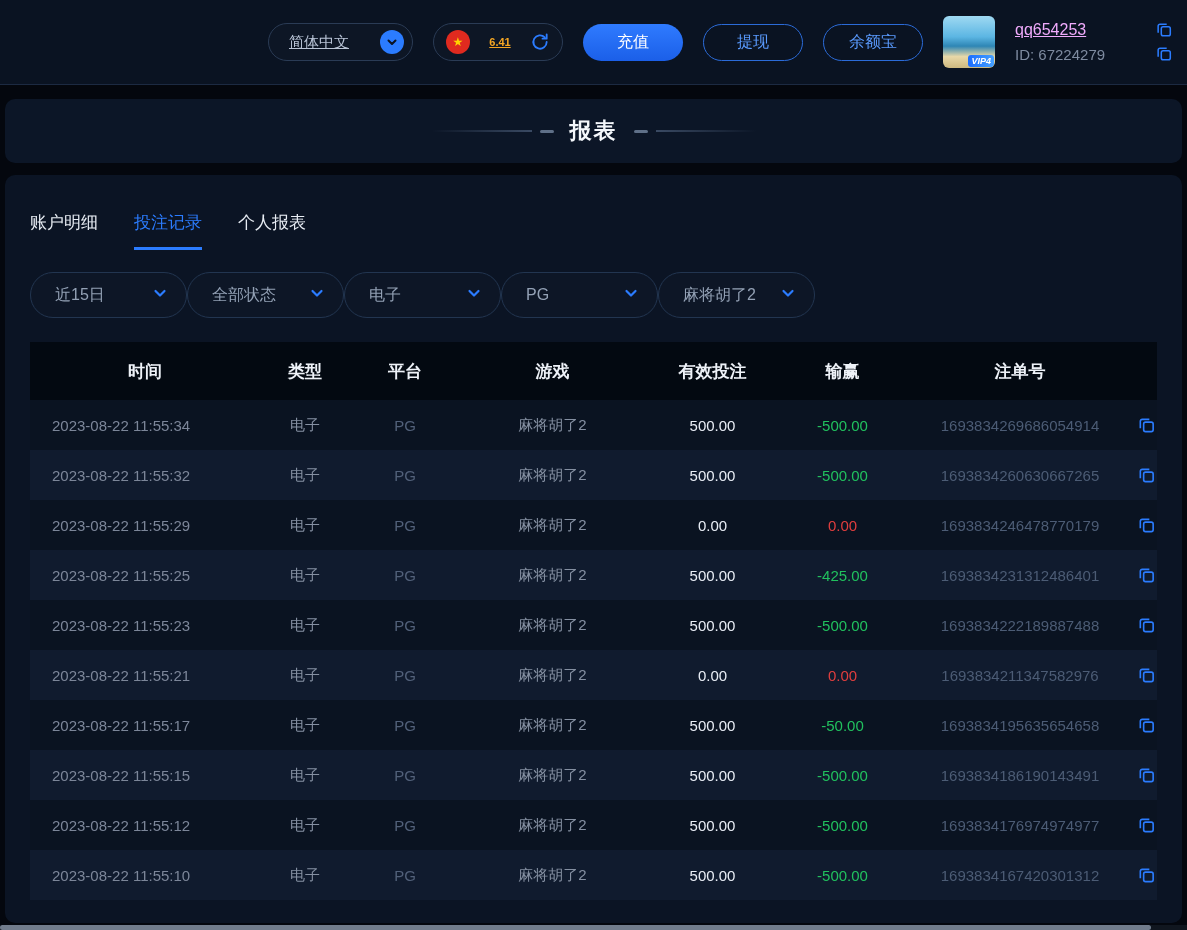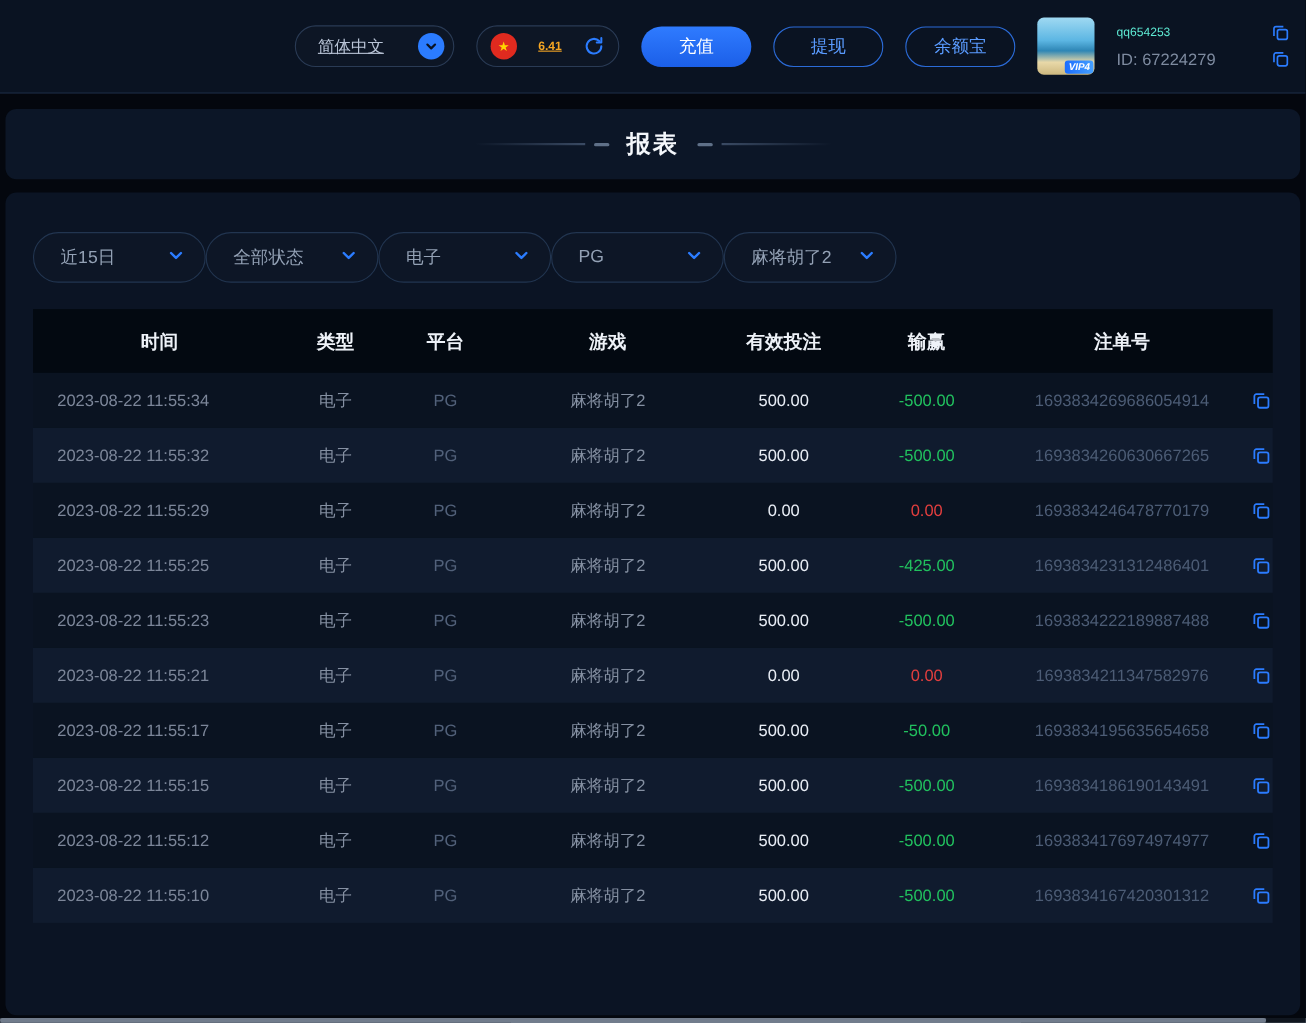--- a/index.html
+++ b/index.html
@@ -39,21 +39,21 @@
     position:relative; width:52px; height:52px; border-radius:6px; overflow:hidden;
     background:linear-gradient(180deg,#9fd9f2 0%,#5cb6e3 40%,#2e86b5 58%,#e8d8a8 78%,#cdb87f 100%);
     flex:none;
   }
   .vip-badge {
     position:absolute; right:1px; bottom:1px; font-size:9px; font-weight:bold; font-style:italic;
     color:#fff; background:linear-gradient(90deg,#1b6dff,#45a0ff); border-radius:3px; padding:1px 3px;
   }
   .user-info { width:158px; display:flex; flex-direction:column; gap:6px; }
   .user-row { display:flex; align-items:center; justify-content:space-between; }
-  .user-name { color:#5eead4; font-size:11px; }
+  .user-name { color:#f0abfc; font-size:16px;text-decoration:underline; }
   .user-id { color:#7e8ba0; font-size:15px; }
   .copy-icon { display:inline-flex; cursor:pointer; }
   
   .title-panel {
     margin:14px 5px 0; height:64px; background:#0c1627; border-radius:10px;
     display:flex; align-items:center; justify-content:center; gap:16px;
   }
   .page-title { font-size:22px; font-weight:bold; letter-spacing:2px; color:#f4f7fb; }
   .deco { display:flex; align-items:center; gap:8px; }
   .deco .line { width:100px; height:2px; }
@@ -161,20 +161,25 @@
     </span>
   <h1 class="page-title">报表</h1>
   <span class="deco right">
       <span class="dash"></span>
       <span class="line"></span>
     </span>
 </section>
 
 <section class="main-panel">
 
+  <nav class="tabs">
+    <div class="tab">账户明细</div>
+    <div class="tab active">投注记录</div>
+    <div class="tab">个人报表</div>
+  </nav>
 
   <div class="filters">
     <div class="filter-pill">
       <span class="fval">近15日</span>
       <span><svg width="16" height="16" viewBox="0 0 16 16" fill="none" stroke="#2b7cff" stroke-width="2.2" stroke-linecap="round" stroke-linejoin="round">
             <path d="M3.5 6l4.5 4.5L12.5 6"></path>
           </svg></span>
     </div>
     <div class="filter-pill">
       <span class="fval">全部状态</span>

